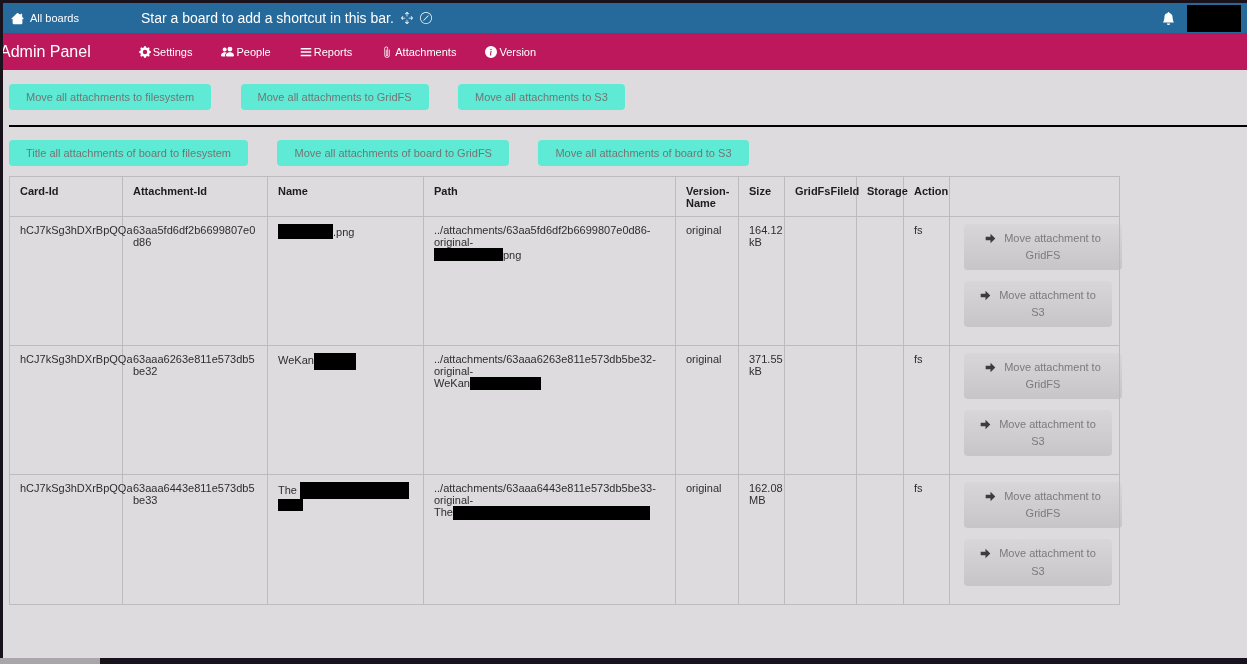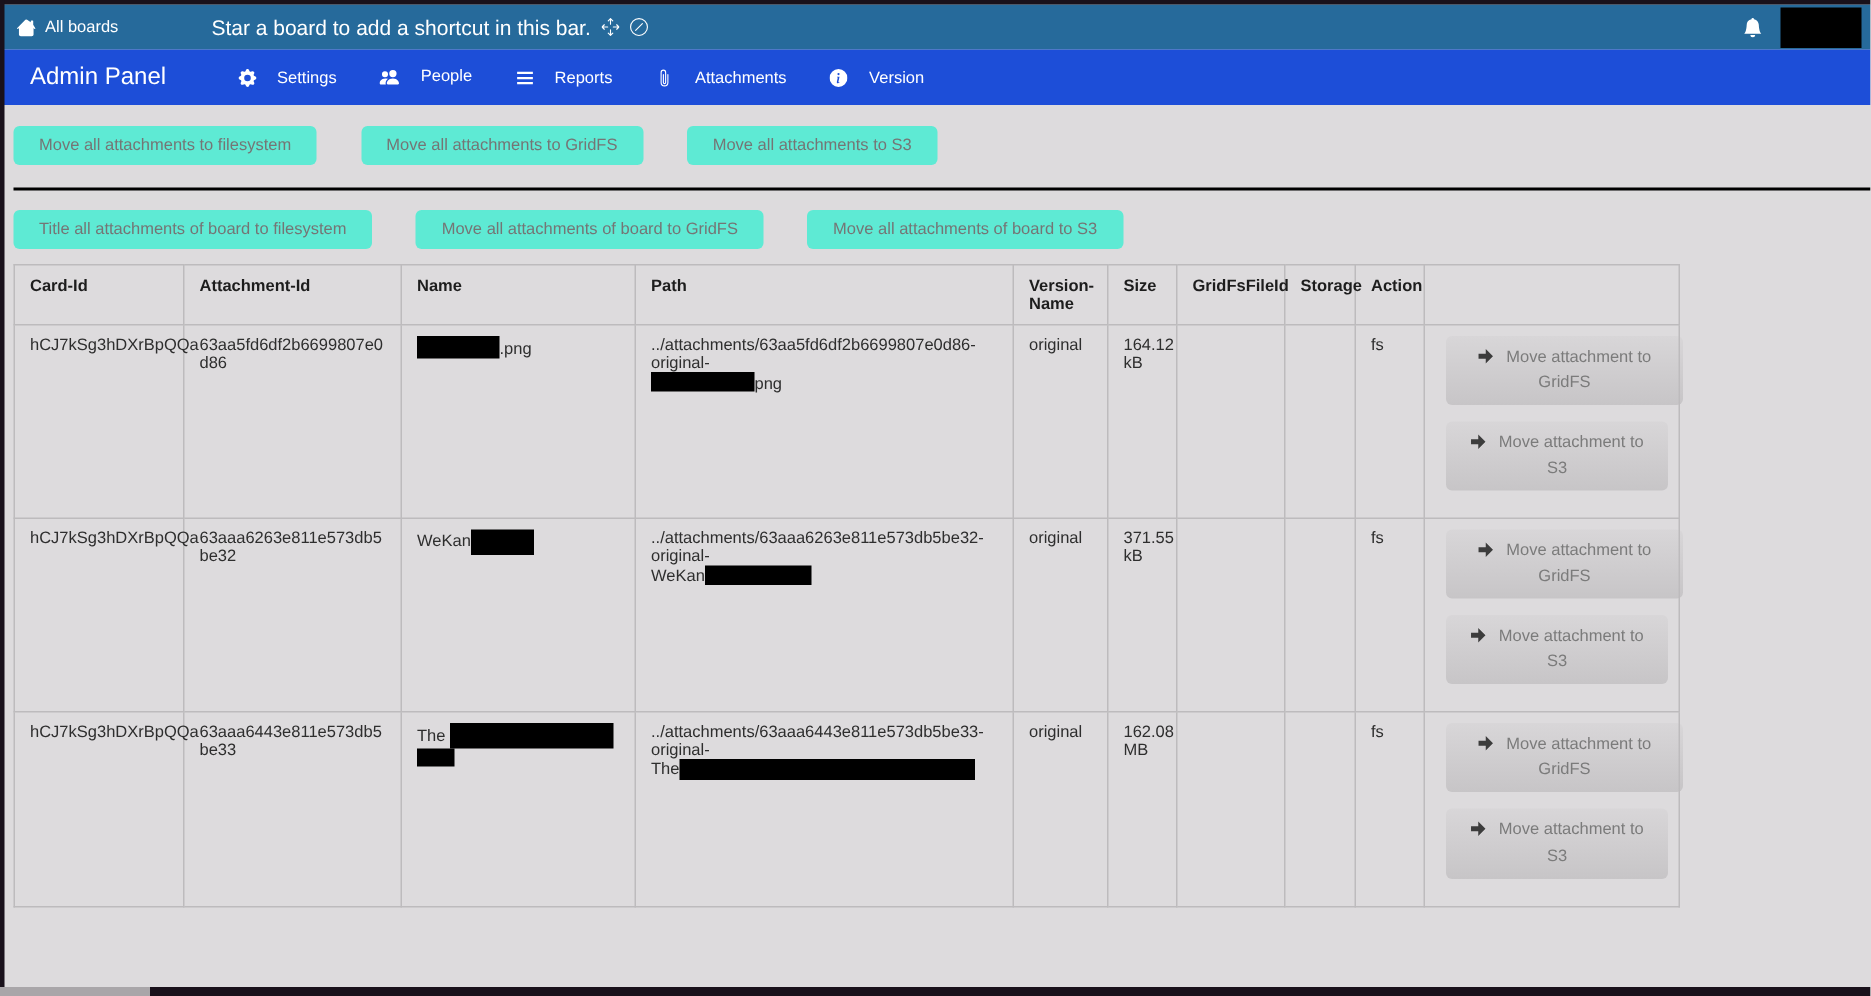--- a/index.html
+++ b/index.html
@@ -21,26 +21,26 @@
     display:flex; align-items:center; padding:0 6px 0 11px; font-size:11px;
   }
   .topbar .icon, .adminbar .icon { display:inline-flex; align-items:center; }
   .all-boards { display:flex; align-items:center; gap:6px; cursor:pointer; }
   .board-hint { display:flex; align-items:center; gap:7px; margin-left:62px; font-size:14px; }
   .topbar .spacer { flex:1; }
   .bell { margin-right:12px; display:flex; align-items:center; }
   .redact-avatar { width:54px; height:27px; background:#000; }
 
   .adminbar {
-    height:37px; background:#1d4ed8; color:#fff;
-    display:flex; align-items:center; padding-left:20px;
+    height:37px; background:#be185d; color:#fff;
+    display:flex; align-items:center; 
   }
   .adminbar .title { font-size:16px; margin-right:48px; font-weight:400; }
   .adminbar nav { display:flex; align-items:center; }
-  .nav-item { display:flex; align-items:flex-start; gap:14px; font-size:11px; margin-right:29px; cursor:pointer; }
+  .nav-item { display:flex; align-items:flex-end; gap:2px; font-size:11px; margin-right:29px; cursor:pointer; }
 
   
   .body-row { display:flex; align-items:flex-start; }
   .sidebar {
     width:125px; min-height:463px; margin-left:3px; background:#f6f5f6;
     border-radius:0 0 4px 4px; box-shadow:0 1px 3px rgba(0,0,0,.3);
   }
   .side-item {
     margin:8px 6px; background:#fff; border-radius:4px;
     box-shadow:0 1px 2px rgba(0,0,0,.18);

